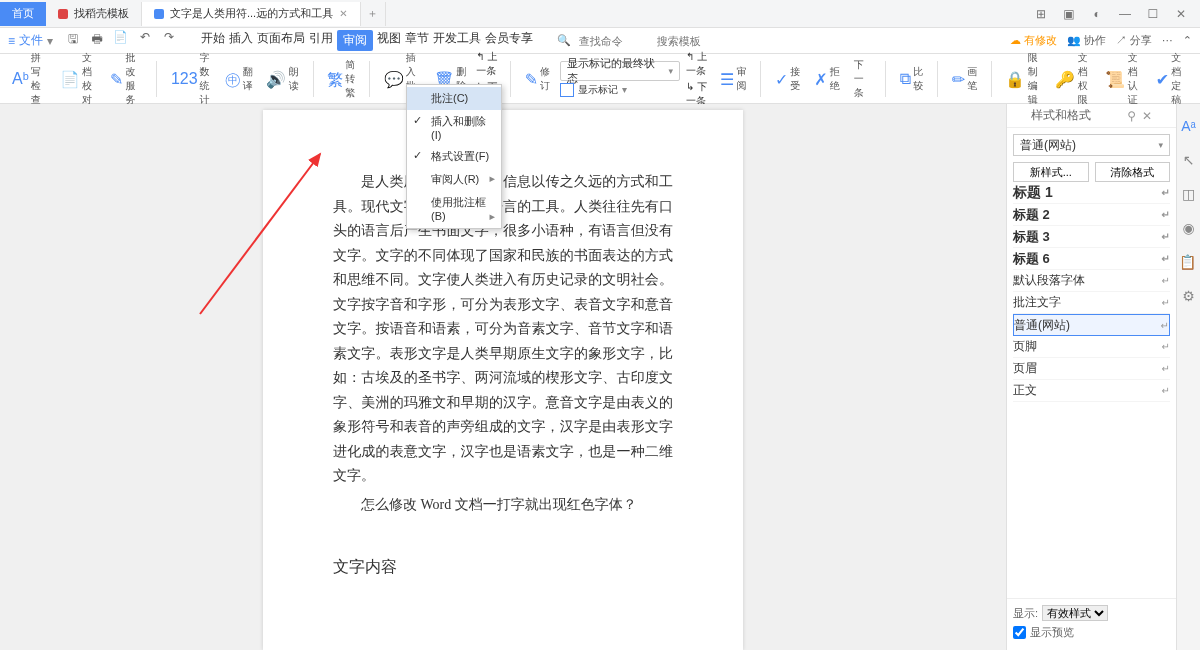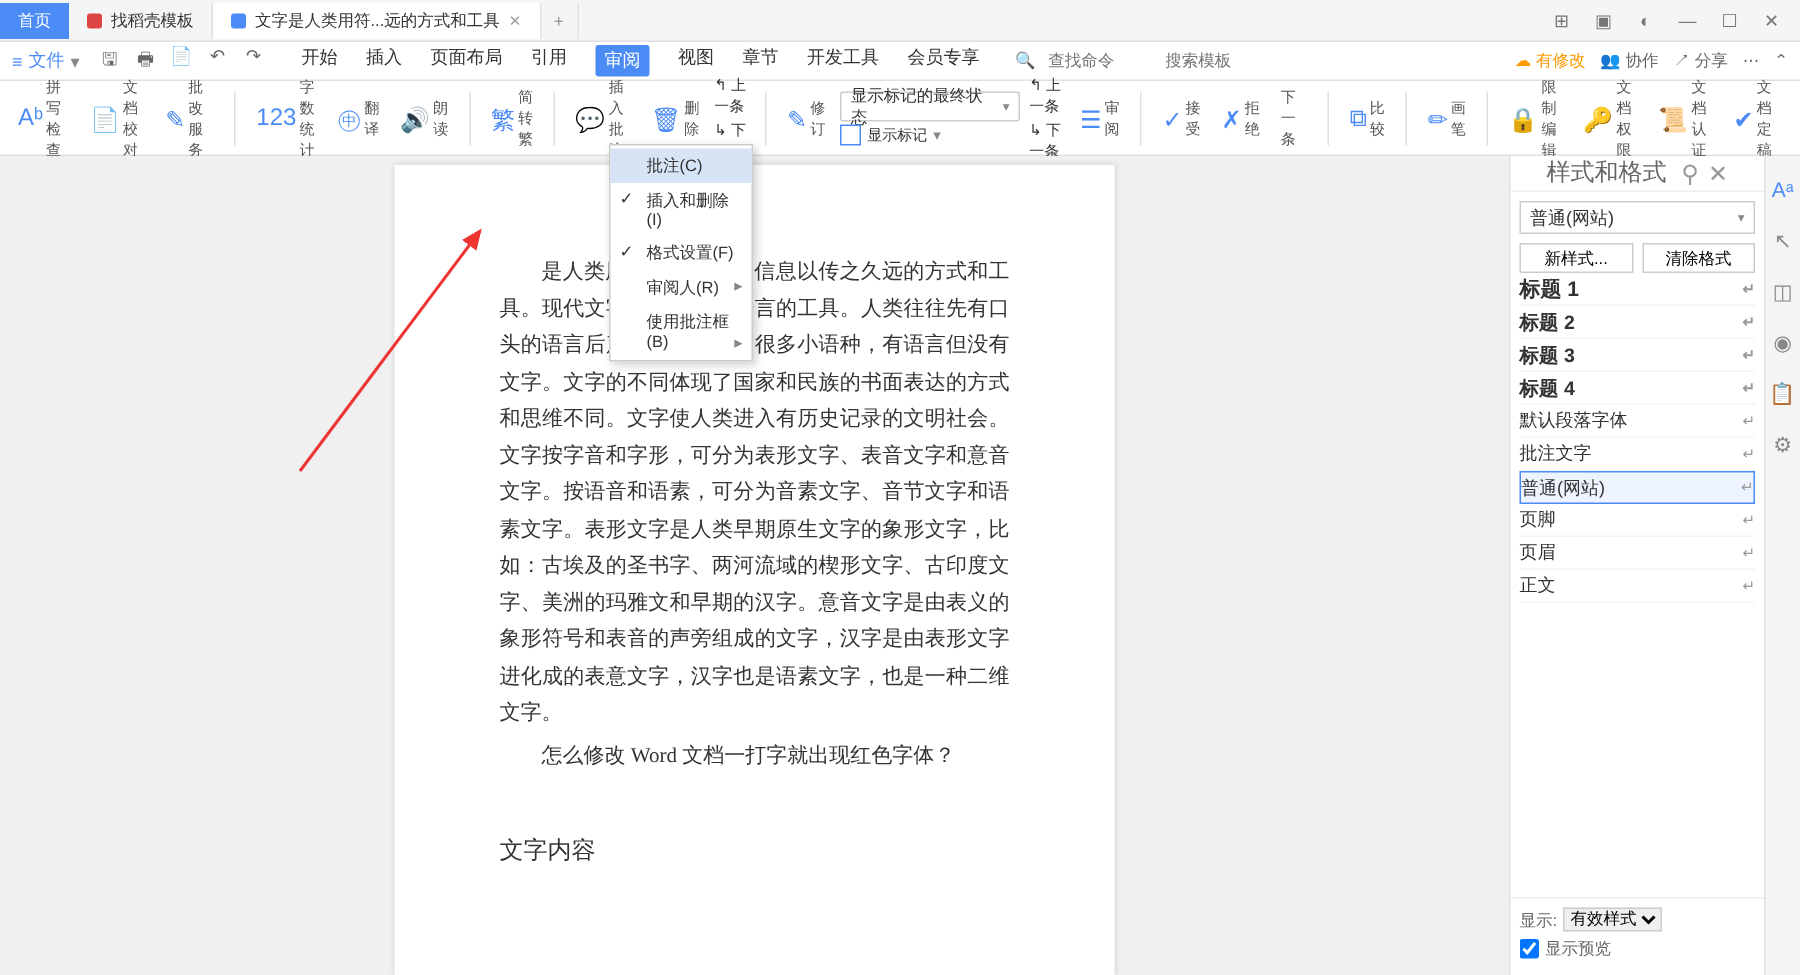--- a/index.html
+++ b/index.html
@@ -9,53 +9,53 @@
 .tab.home{background:#4a8bf5;color:#fff;border:none}
 .tab.active{background:#fff}
 .tab .x{color:#999;font-size:10px}
 .tab.new{width:24px;justify-content:center;color:#888}
 .winctrl{margin-left:auto;display:flex;gap:10px;padding-right:10px;color:#777}
 .winctrl span{width:18px;height:18px;display:inline-flex;align-items:center;justify-content:center}
 .menubar{height:26px;display:flex;align-items:center;padding:0 8px;gap:4px;border-bottom:1px solid #e0e0e0;font-size:12px}
 .menubar .mfile{display:flex;align-items:center;gap:4px;color:#4a8bf5}
 .menubar .qicons{display:flex;gap:8px;color:#666;margin-left:8px}
 .menubar .qicons span{width:16px;text-align:center}
-.menubar .mtabs{display:flex;gap:19px;margin-left:20px}
+.menubar .mtabs{display:flex;gap:4px;margin-left:20px}
 .menubar .mtab{cursor:pointer}
 .menubar .mtab.active{background:#4a8bf5;color:#fff;padding:2px 6px;border-radius:2px}
 .menubar .srch{margin-left:20px;display:flex;gap:8px;color:#999;font-size:11px}
 .menubar .srch input{border:none;outline:none;font-size:11px;width:70px;color:#999}
 .menubar .right{margin-left:auto;display:flex;gap:10px;color:#666;font-size:11px;align-items:center}
 .menubar .right .cloud{color:#f90}
 .toolbar{height:50px;display:flex;align-items:center;padding:0 8px;border-bottom:1px solid #e0e0e0;gap:6px}
 .tgroup{display:flex;flex-direction:row;align-items:center;gap:2px;padding:0 4px;font-size:10px;color:#555}
 .tgroup .ico{font-size:16px;color:#4a8bf5;height:18px}
 .tgroup .lbl{font-size:10px}
 .vsep{width:1px;height:36px;background:#e0e0e0;margin:0 4px}
 .tbtn{display:flex;flex-direction:column;align-items:center;font-size:10px;color:#555;padding:0 4px}
 .tcombo{display:flex;align-items:center;border:1px solid #ccc;border-radius:2px;height:20px;padding:0 6px;font-size:11px;gap:4px;width:120px}
 .tcombo .car{margin-left:auto;color:#888;font-size:9px}
-.dropdown{position:absolute;left:406px;top:96px;width:96px;background:#fff;border:1px solid #ccc;box-shadow:2px 2px 6px rgba(0,0,0,.2);z-index:50;font-size:11px;padding:2px 0}
+.dropdown{position:absolute;left:406px;top:84px;width:96px;background:#fff;border:1px solid #ccc;box-shadow:2px 2px 6px rgba(0,0,0,.2);z-index:50;font-size:11px;padding:2px 0}
 .dropdown .ditem{padding:4px 8px 4px 24px;position:relative;cursor:pointer}
 .dropdown .ditem.hi{background:#d6e4f5}
 .dropdown .chk::before{content:"✓";position:absolute;left:6px;color:#333}
 .dropdown .arr::after{content:"▸";position:absolute;right:6px;color:#888}
 .workspace{display:flex;height:546px}
 .canvas{flex:1;background:#f0f0f0;display:flex;justify-content:center;overflow:hidden;position:relative}
 .page{width:480px;background:#fff;margin-top:6px;box-shadow:0 0 4px rgba(0,0,0,.15);padding:60px 70px 40px 70px}
 .para{font-size:14px;line-height:1.75;text-align:justify;font-family:"SimSun","宋体",serif}
 .para.indent{text-indent:2em}
 .para.q{margin-top:4px;text-indent:2em}
 .h2{font-size:16px;margin-top:40px;font-family:"SimSun","宋体",serif}
 .arrow{position:absolute;pointer-events:none}
 .arrow svg{overflow:visible}
 .rsidebar{width:24px;background:#f4f4f4;border-left:1px solid #e0e0e0;display:flex;flex-direction:column;align-items:center;gap:18px;padding-top:14px;color:#888}
 .rsidebar span{font-size:14px}
 .panel{width:170px;border-left:1px solid #e0e0e0;background:#fff;display:flex;flex-direction:column}
-.panel .phdr{height:24px;display:flex;align-items:center;padding:0 24px;font-size:16px;color:#666;border-bottom:1px solid #eee}
+.panel .phdr{height:24px;display:flex;align-items:center;padding:0 24px;font-size:12px;color:#666;border-bottom:1px solid #eee}
 .panel .phdr .pctl{margin-left:auto;display:flex;gap:6px;color:#999}
 .panel .pselect{margin:6px;height:22px;border:1px solid #ccc;display:flex;align-items:center;padding:0 6px;font-size:12px}
 .panel .pselect .car{margin-left:auto;color:#888;font-size:9px}
 .panel .pbtns{display:flex;gap:6px;padding:0 6px}
 .panel .pbtns button{flex:1;border:1px solid #ccc;background:#fff;font-size:11px;height:20px}
 .panel .plabel{padding:8px 8px 4px;font-size:11px;color:#666}
 .panel .slist{flex:1;overflow:auto;padding:0 6px}
 .panel .sitem{display:flex;align-items:center;height:22px;font-size:12px;border-bottom:1px solid #f4f4f4;cursor:pointer}
 .panel .sitem.sel{border:1px solid #4a8bf5;background:#eef4ff}
 .panel .sitem .mk{margin-left:auto;color:#999;font-size:10px}
@@ -296,21 +296,21 @@
         </div>
         <div class="sitem h2txt">
           <span>标题 2</span>
           <span class="mk">↵</span>
         </div>
         <div class="sitem h2txt">
           <span>标题 3</span>
           <span class="mk">↵</span>
         </div>
         <div class="sitem h2txt">
-          <span>标题 4</span>
+          <span>标题 6</span>
           <span class="mk">↵</span>
         </div>
         <div class="sitem ">
           <span>默认段落字体</span>
           <span class="mk">↵</span>
         </div>
         <div class="sitem ">
           <span>批注文字</span>
           <span class="mk">↵</span>
         </div>

